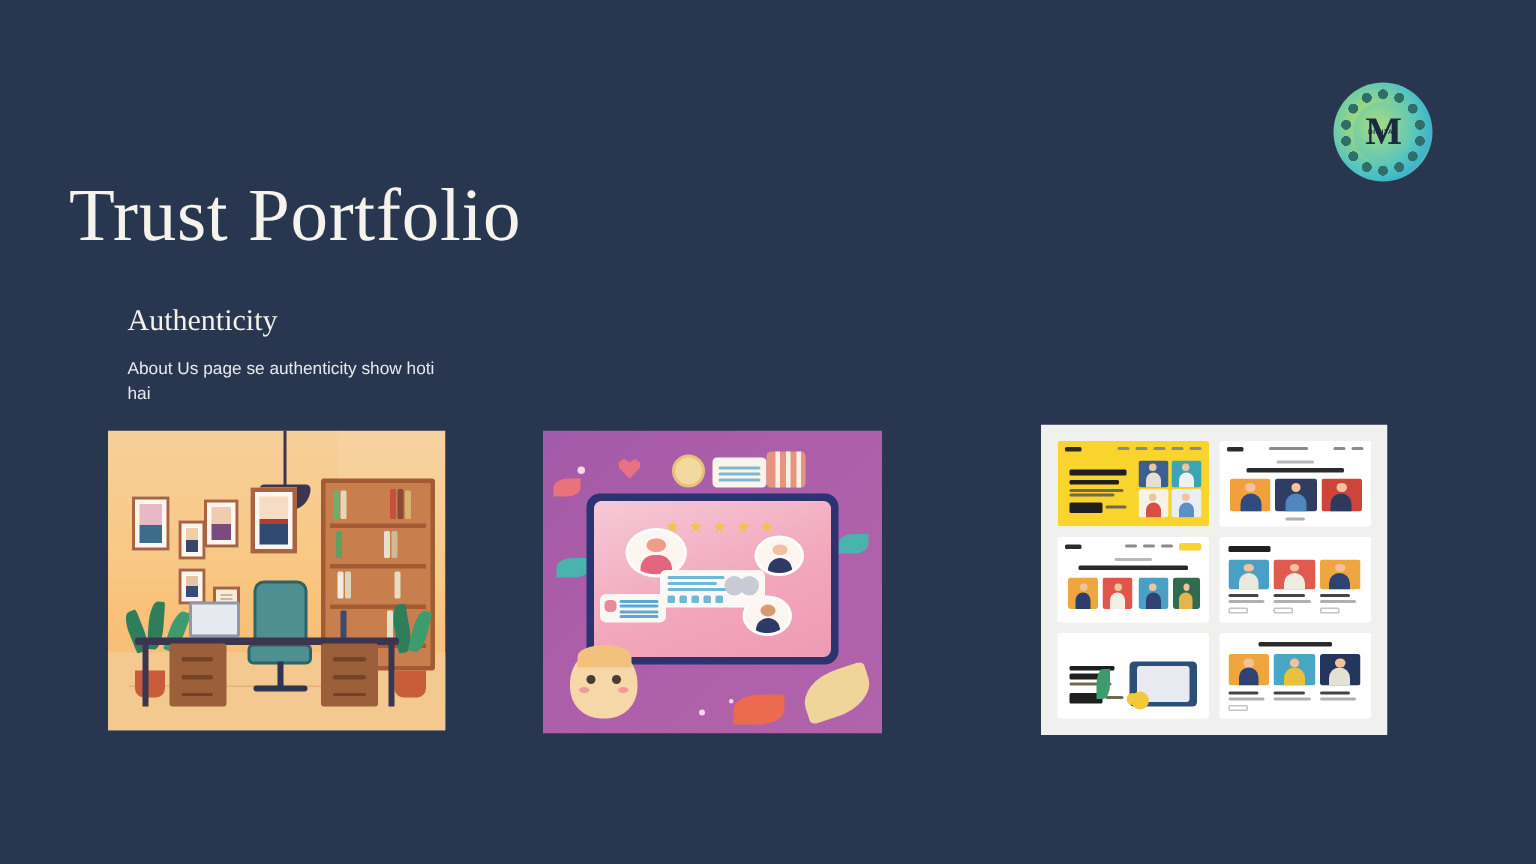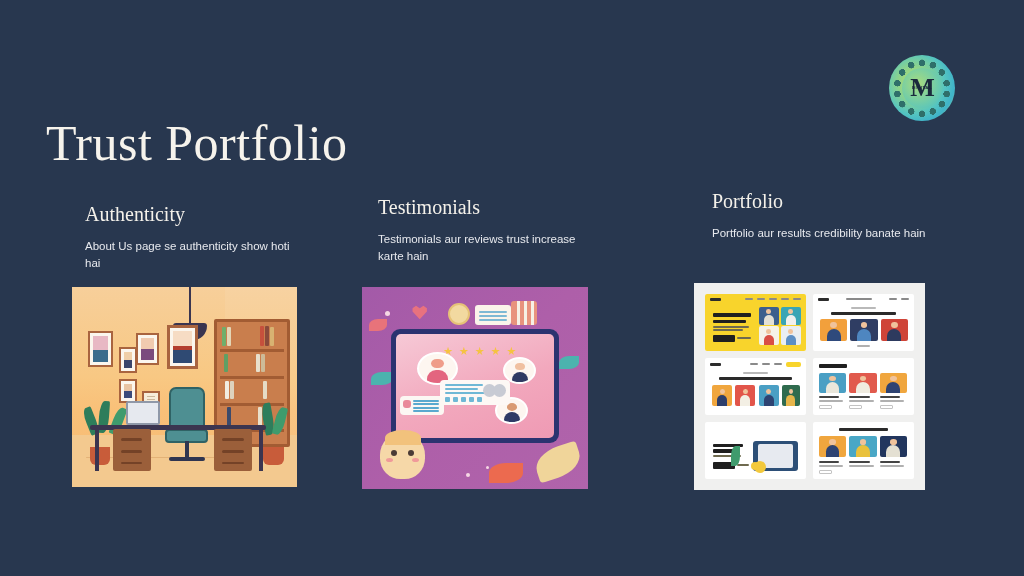--- a/index.html
+++ b/index.html
@@ -305,29 +305,21 @@
     <div class="logo-word">DIGITAL</div>
   </div>
 
   <div class="title">Trust Portfolio</div>
 
   <div class="col col-1">
     <div class="col-heading">Authenticity</div>
     <div class="col-body">About Us page se authenticity show hoti hai</div>
   </div>
 
-  <div class="col col-2">
-    <div class="col-heading">Testimonials</div>
-    <div class="col-body">Testimonials aur reviews trust increase karte hain</div>
-  </div>
-
-  <div class="col col-3">
-    <div class="col-heading">Portfolio</div>
-    <div class="col-body">Portfolio aur results credibility banate hain</div>
-  </div>
+
 
   <div class="art art-1">
     <div class="office">
       <div class="wall-corner"></div>
       <div class="office-floor"></div>
 
       <div class="lamp-cord"></div>
       <div class="lamp-shade"></div>
       <div class="lamp-bulb"></div>
 

